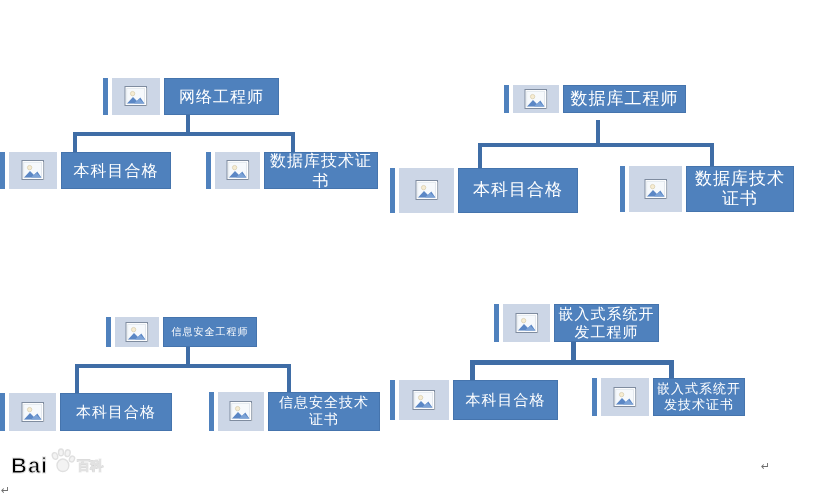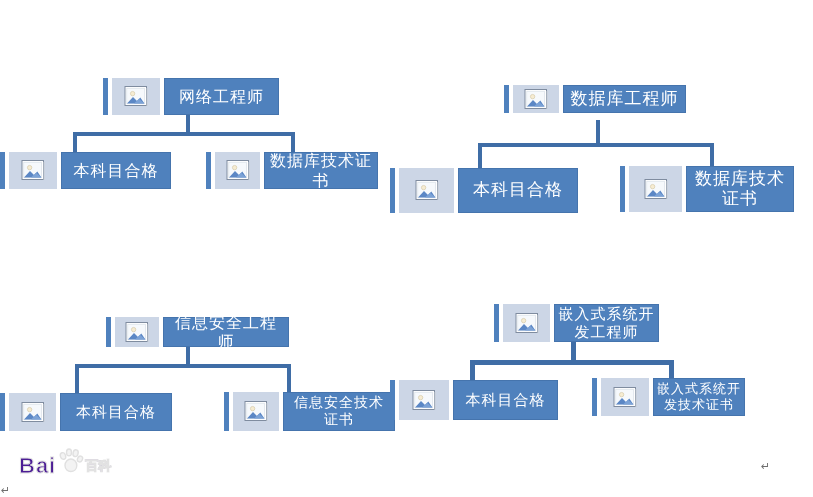--- a/index.html
+++ b/index.html
@@ -16,23 +16,23 @@
   .box{
     flex:none;background:#4f81bd;color:#ffffff;
     display:flex;align-items:center;justify-content:center;text-align:center;
     word-break:break-all;line-height:1.2;padding:1px 4px;box-sizing:border-box;
     font-family:"Liberation Serif",serif;
     box-shadow:inset 0 0 0 1px rgba(30,60,100,0.18);
     letter-spacing:1px;
   }
   .conn{position:absolute;background:#3f6da6;}
   .watermark{
-    position:absolute;left:19px;top:451px;height:30px;
+    position:absolute;left:11px;top:451px;height:30px;
     display:flex;align-items:center;
-    color:#4c1d95;font-weight:bold;
+    color:#000000;font-weight:bold;
     -webkit-text-stroke:1px #e2e2e2;
     user-select:none;
   }
   .wm-latin{font-size:22px;letter-spacing:1px;font-family:"Liberation Sans",sans-serif;}
   .wm-cjk{font-size:13px;font-family:"Liberation Serif",serif;}
   .wm-paw{margin:0 1px 6px 1px;}
   .pmark{position:absolute;color:#6f6f6f;font-size:11px;line-height:1;font-family:"DejaVu Sans",sans-serif;}
 </style>
 </head>
 <body>
@@ -145,37 +145,37 @@
     <span class="tile" style="width:44px">
         <svg width="24" height="21" viewBox="0 0 24 21" aria-hidden="true">
           <rect x="1" y="0.5" width="21.5" height="19" fill="#ffffff" stroke="#7f8c9f"></rect>
           <rect x="22.5" y="2" width="1.2" height="18" fill="#c9cfd8"></rect>
           <rect x="2.8" y="2.2" width="17.8" height="15.6" fill="#f6f9fc" stroke="#d4dbe4" stroke-width="0.6"></rect>
           <circle cx="8.6" cy="7.6" r="2.2" fill="#f6ecd2" stroke="#c8bb91" stroke-width="0.5"></circle>
           <path d="M3 17.6 L9 11 L13 15 L16.3 11.6 L20.4 17.6 Z" fill="#5b87c5"></path>
           <path d="M10 17.6 L15 12.8 L20.4 17.6 Z" fill="#7ba2d6"></path>
         </svg>
       </span>
-    <span class="box" style="width:126px;font-size:16px">信息安全工程师</span>
+    <span class="box" style="width:94px;font-size:10px">信息安全工程师</span>
   </div>
   <div class="node" style="left:0px;top:393px;height:38px">
     <span class="bar"></span>
     <span class="tile" style="width:47px">
         <svg width="24" height="21" viewBox="0 0 24 21" aria-hidden="true">
           <rect x="1" y="0.5" width="21.5" height="19" fill="#ffffff" stroke="#7f8c9f"></rect>
           <rect x="22.5" y="2" width="1.2" height="18" fill="#c9cfd8"></rect>
           <rect x="2.8" y="2.2" width="17.8" height="15.6" fill="#f6f9fc" stroke="#d4dbe4" stroke-width="0.6"></rect>
           <circle cx="8.6" cy="7.6" r="2.2" fill="#f6ecd2" stroke="#c8bb91" stroke-width="0.5"></circle>
           <path d="M3 17.6 L9 11 L13 15 L16.3 11.6 L20.4 17.6 Z" fill="#5b87c5"></path>
           <path d="M10 17.6 L15 12.8 L20.4 17.6 Z" fill="#7ba2d6"></path>
         </svg>
       </span>
     <span class="box" style="width:112px;font-size:15px">本科目合格</span>
   </div>
-  <div class="node" style="left:224px;top:392px;height:39px">
+  <div class="node" style="left:209px;top:392px;height:39px">
     <span class="bar"></span>
     <span class="tile" style="width:46px">
         <svg width="24" height="21" viewBox="0 0 24 21" aria-hidden="true">
           <rect x="1" y="0.5" width="21.5" height="19" fill="#ffffff" stroke="#7f8c9f"></rect>
           <rect x="22.5" y="2" width="1.2" height="18" fill="#c9cfd8"></rect>
           <rect x="2.8" y="2.2" width="17.8" height="15.6" fill="#f6f9fc" stroke="#d4dbe4" stroke-width="0.6"></rect>
           <circle cx="8.6" cy="7.6" r="2.2" fill="#f6ecd2" stroke="#c8bb91" stroke-width="0.5"></circle>
           <path d="M3 17.6 L9 11 L13 15 L16.3 11.6 L20.4 17.6 Z" fill="#5b87c5"></path>
           <path d="M10 17.6 L15 12.8 L20.4 17.6 Z" fill="#7ba2d6"></path>
         </svg>

